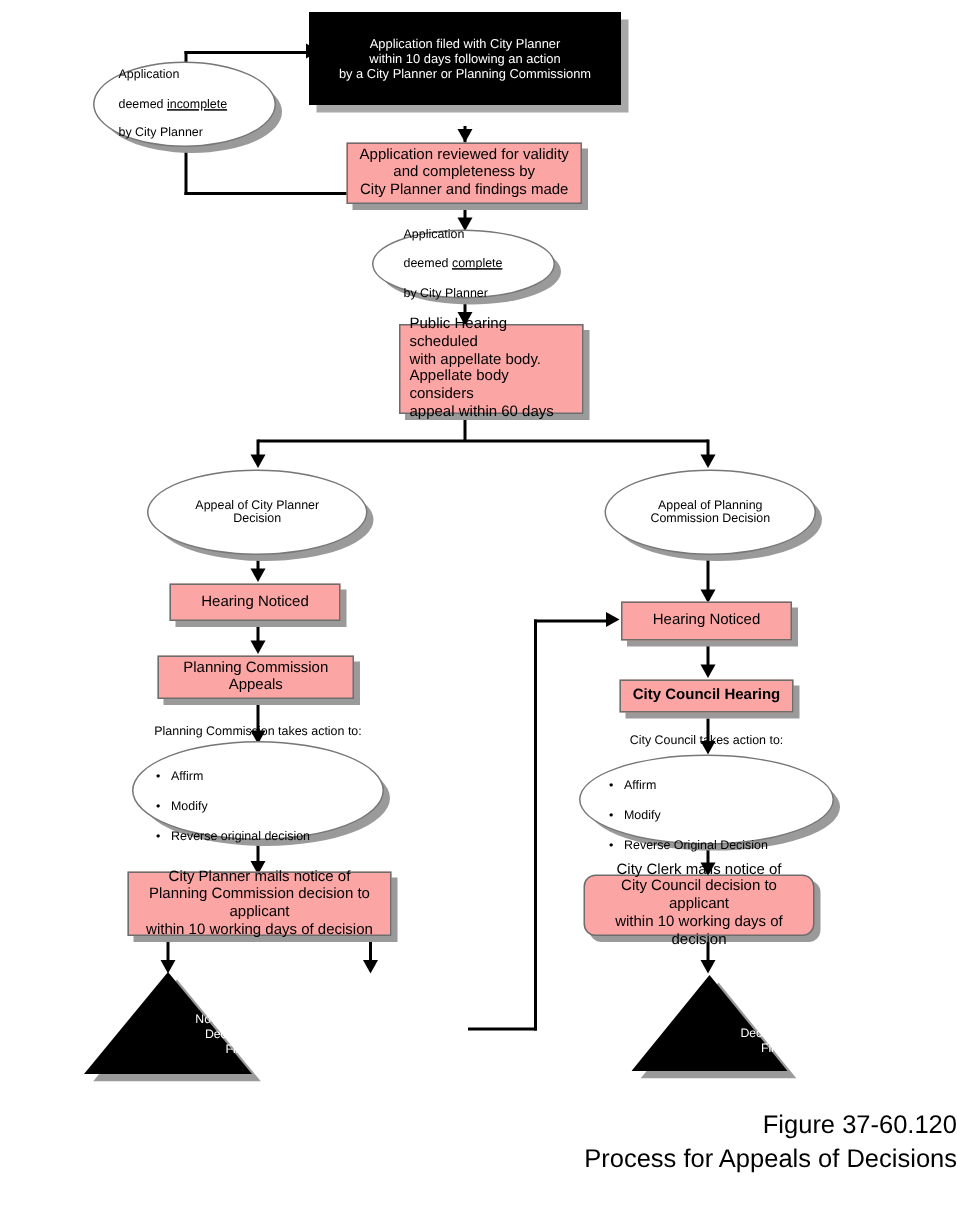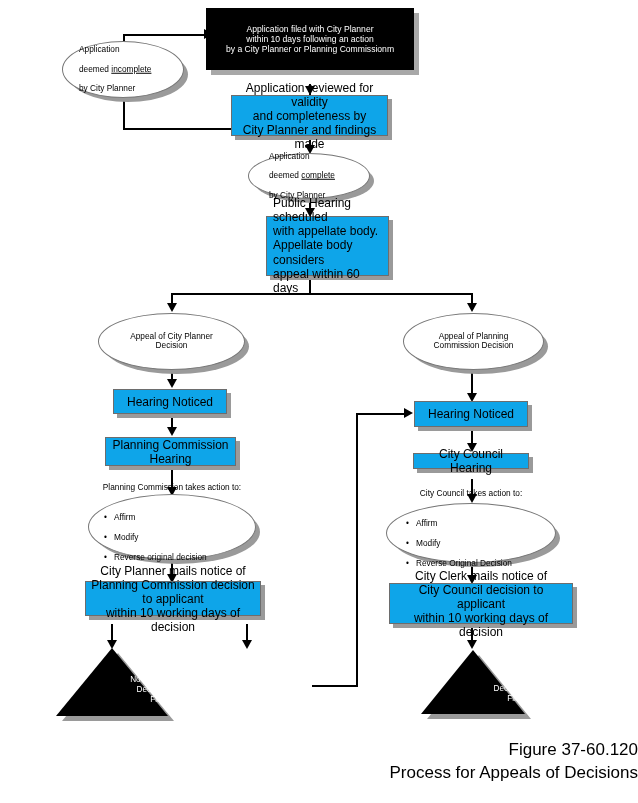--- a/index.html
+++ b/index.html
@@ -20,24 +20,24 @@
     position:absolute;
     left:0;right:0;top:50%;
     transform:translateY(-50%);
     text-align:center;
     line-height:1.18;
     white-space:pre-line;
   }
 
   
   .box{
-    background:#0ea5e9;
+    background:#fca5a5;
     border:1px solid #6d6d6d;
     box-shadow:4px 4px 0 0 #9a9a9a;
-    font-size:12px;
+    font-size:10px;
     color:#000;
   }
   .box .txt{padding:0 4px;}
 
   
   .blackbox{
     background:#000000;
     border:1px solid #000000;
     box-shadow:5px 5px 0 0 #a8a8a8;
     color:#ffffff;
@@ -235,35 +235,35 @@
     <div class="txt">Appeal of Planning
 Commission Decision</div>
   </div>
 
   <div class="node box" style="left:113px;top:389px;width:114px;height:25px;">
     <div class="txt">Hearing  Noticed</div>
   </div>
 
   <div class="node box" style="left:105px;top:437px;width:131px;height:29px;">
     <div class="txt">Planning Commission
-Hearing</div>
+Appeals</div>
   </div>
 
   <div class="node ellipse" style="left:88px;top:494px;width:168px;height:66px;">
     <div class="txt" style="padding:0 13px;">
       <div class="bullet-head">Planning Commission takes action to:</div>
       <ul class="bullets">
         <li>Affirm</li>
         <li>Modify</li>
         <li>Reverse original decision</li>
       </ul>
     </div>
   </div>
 
-  <div class="node box" style="left:85px;top:581px;width:176px;height:35px;">
+  <div class="node box" style="left:85px;top:581px;width:176px;height:43px;">
     <div class="txt">City Planner mails notice of
 Planning Commission decision to applicant
 within 10 working days of decision</div>
   </div>
 
   <div class="tri-wrap" style="left:56px;top:648px;width:112px;height:68px;">
     <svg class="tri-shadow" viewBox="0 0 112 68" preserveAspectRatio="none">
       <polygon points="56,0 112,68 0,68" fill="#9a9a9a"></polygon>
     </svg>
     <svg class="tri" viewBox="0 0 112 68" preserveAspectRatio="none">
@@ -272,36 +272,36 @@
     <div class="tri-label">No Appeal
 Decision
 Final</div>
   </div>
 
 
   <div class="node box" style="left:414px;top:401px;width:114px;height:26px;">
     <div class="txt">Hearing Noticed</div>
   </div>
 
-  <div class="node box" style="left:413px;top:453px;width:116px;height:16px;">
+  <div class="node box" style="left:413px;top:453px;width:116px;height:22px;font-weight:bold;">
     <div class="txt">City Council Hearing</div>
   </div>
 
   <div class="node ellipse" style="left:386px;top:503px;width:170px;height:60px;">
     <div class="txt" style="padding:0 17px;">
       <div class="bullet-head">City Council takes action to:</div>
       <ul class="bullets">
         <li>Affirm</li>
         <li>Modify</li>
         <li>Reverse Original Decision</li>
       </ul>
     </div>
   </div>
 
-  <div class="node box" style="left:389px;top:583px;width:184px;height:41px;">
+  <div class="node box" style="left:389px;top:583px;width:154px;height:41px;border-radius:8px;">
     <div class="txt">City Clerk mails notice of
 City Council decision to applicant
 within 10 working days of decision</div>
   </div>
 
   <div class="tri-wrap" style="left:421px;top:650px;width:104px;height:64px;">
     <svg class="tri-shadow" viewBox="0 0 104 64" preserveAspectRatio="none">
       <polygon points="52,0 104,64 0,64" fill="#9a9a9a"></polygon>
     </svg>
     <svg class="tri" viewBox="0 0 104 64" preserveAspectRatio="none">

